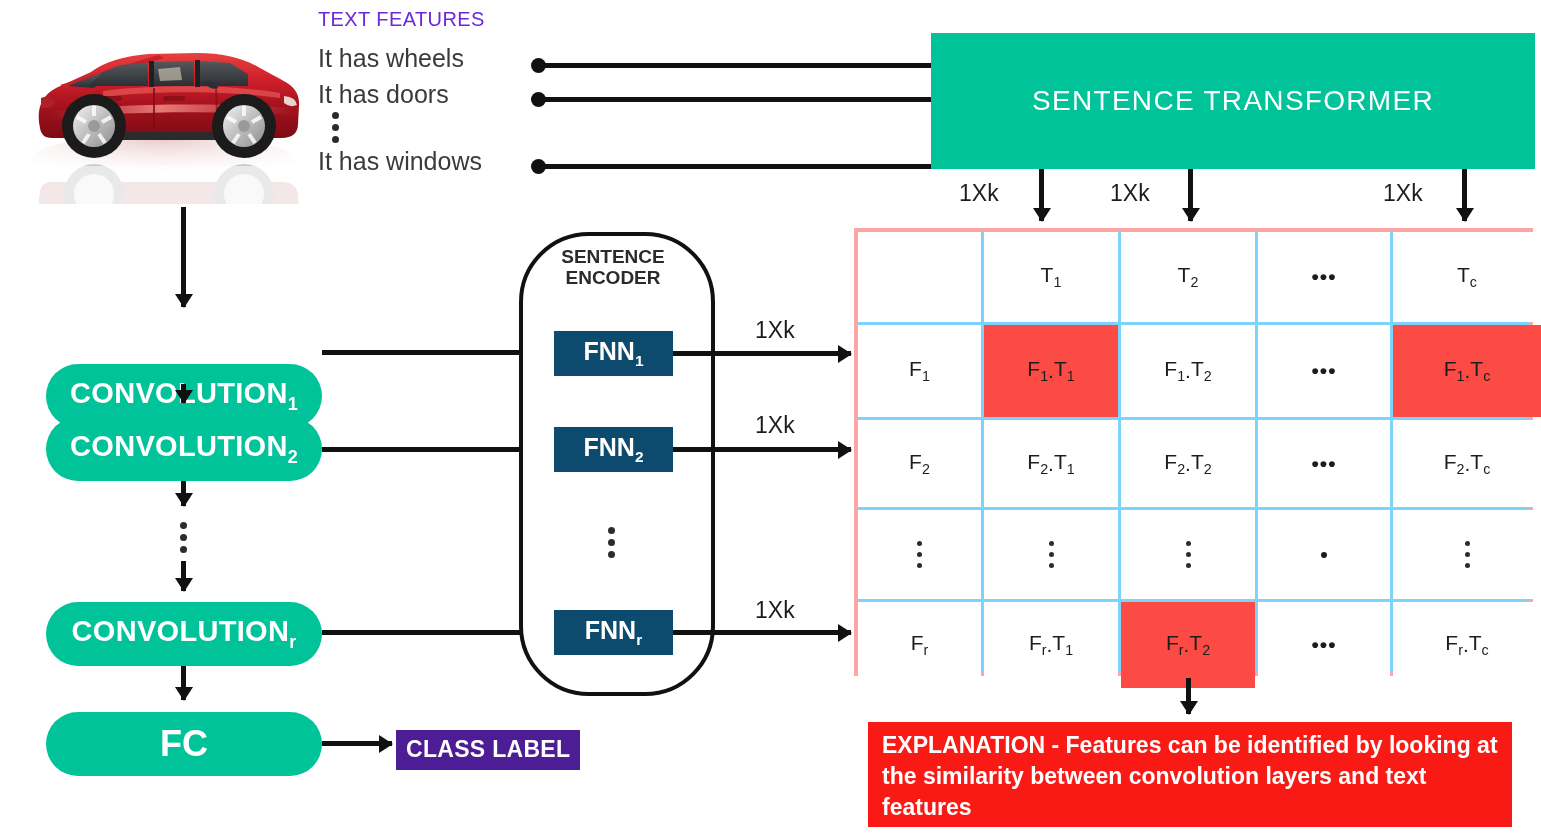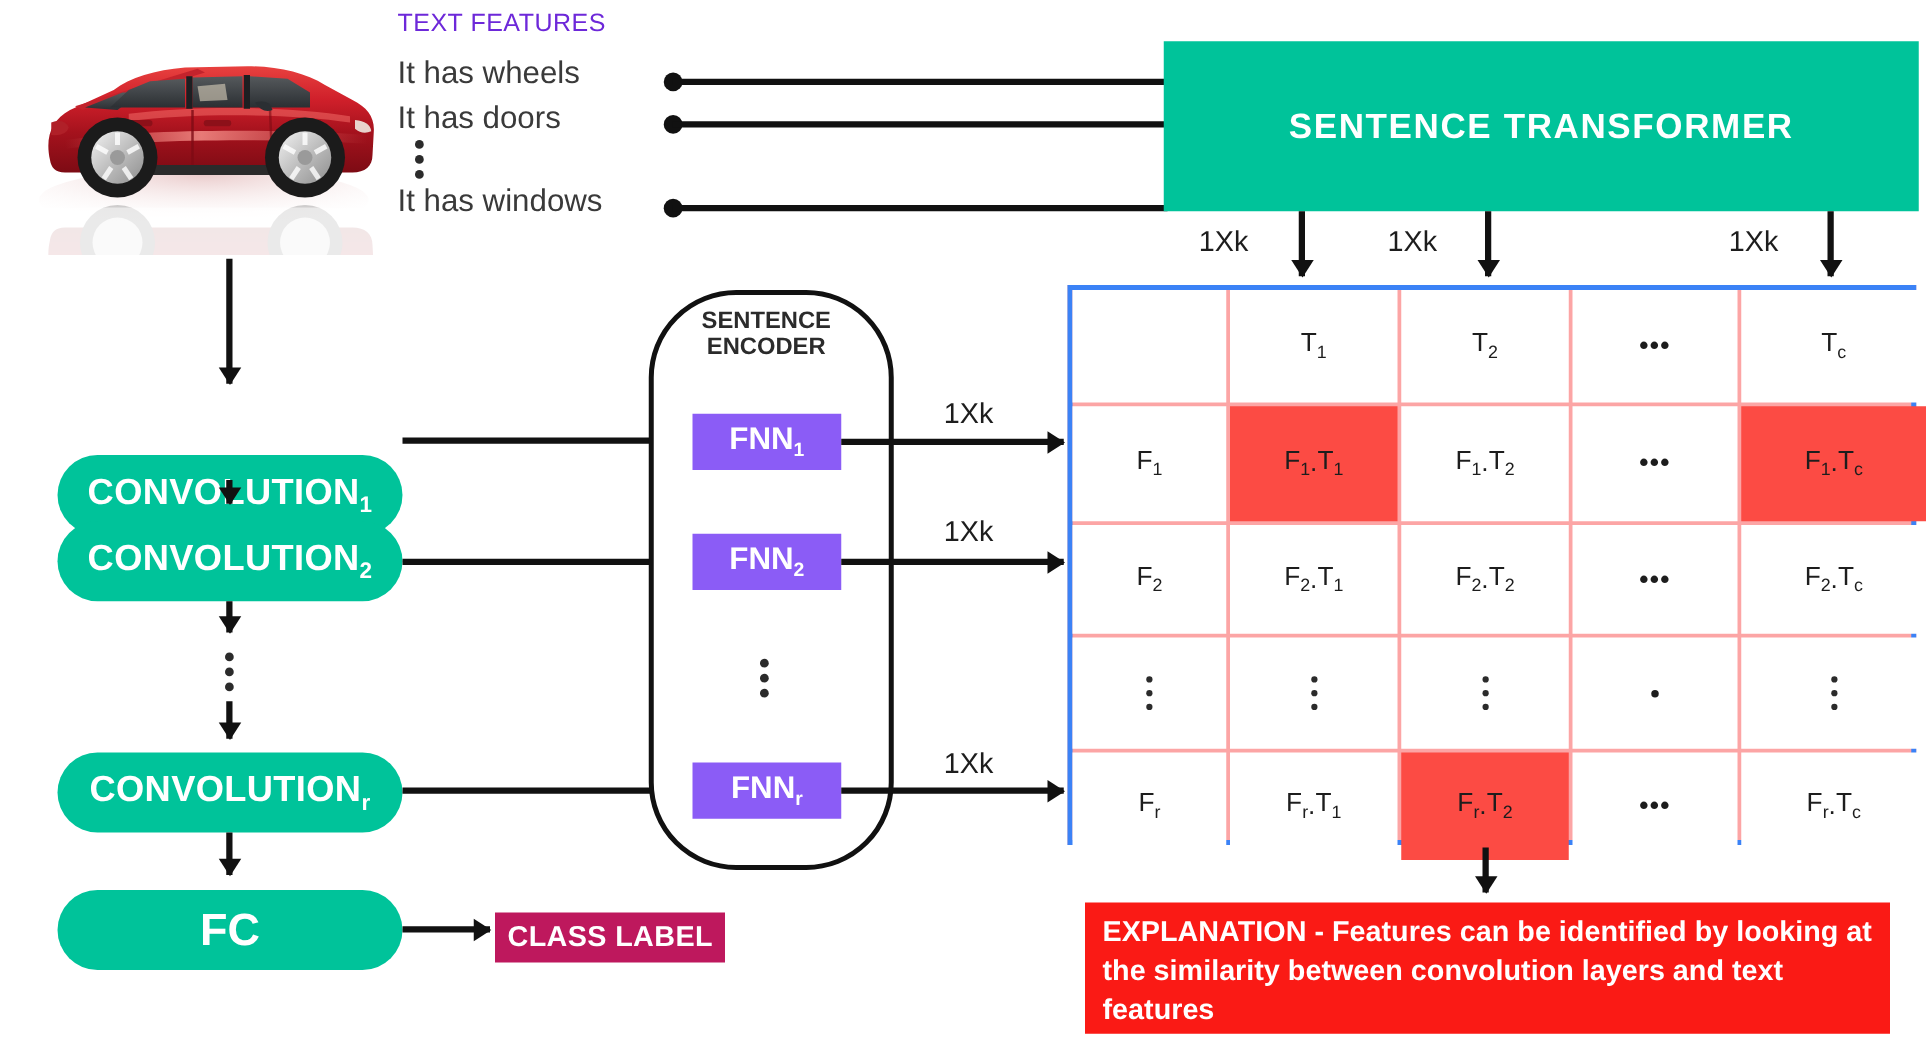--- a/index.html
+++ b/index.html
@@ -32,21 +32,21 @@
   
   .conn-line{height:5px;background:#111;}
   .conn-dot{width:15px;height:15px;border-radius:50%;background:#111;}
 
   
   #sentence-transformer{
     left:931px;top:33px;width:604px;height:136px;background:#00C39A;
     display:flex;align-items:center;justify-content:center;
   }
   #sentence-transformer-label{
-    color:#fff;font-size:28px;font-weight:bold;letter-spacing:1.3px;
+    color:#fff;font-size:28px;font-weight:normal;letter-spacing:1.3px;
   }
 
   
   .v-arrow{width:5px;background:#111;}
   .v-arrow:after{
     content:"";position:absolute;left:50%;bottom:-1px;transform:translateX(-50%);
     border-left:9px solid transparent;border-right:9px solid transparent;
     border-top:14px solid #111;
   }
   .h-arrow{height:5px;background:#111;}
@@ -66,51 +66,51 @@
   .pill-label sub{font-size:.62em;font-weight:bold;}
   #conv-1{left:46px;top:320px;width:276px;height:64px;margin-top:44px;}
   #conv-2{left:46px;top:417px;width:276px;height:64px;}
   #conv-r{left:46px;top:602px;width:276px;height:64px;}
   #fc-block{left:46px;top:712px;width:276px;height:64px;}
   #fc-label{font-size:36px;}
   #conv-vdots{left:180px;top:522px;}
 
   
   #class-label{
-    left:396px;top:730px;background:#be185d;color:#fff;font-weight:bold;
+    left:396px;top:730px;background:#4c1d95;color:#fff;font-weight:bold;
     font-size:23px;padding:6px 10px 7px 10px;letter-spacing:.3px;text-align:right;
   }
 
   
   #feature-encoder{
     left:519px;top:232px;width:188px;height:456px;
     border:4px solid #111;border-radius:70px;background:#fff;
   }
   #feature-encoder-title{
     left:519px;top:246px;width:188px;text-align:center;
     font-size:19px;font-weight:bold;color:#2b2b2b;line-height:1.12;
   }
   .fnn{
-    background:#8b5cf6;color:#fff;font-weight:bold;font-size:25px;
+    background:#0c4a6e;color:#fff;font-weight:bold;font-size:25px;
     display:flex;align-items:center;justify-content:center;
   }
   .fnn sub{font-size:.62em;}
   #fnn-1{left:554px;top:331px;width:119px;height:45px;}
   #fnn-2{left:554px;top:427px;width:119px;height:45px;}
   #fnn-r{left:554px;top:610px;width:119px;height:45px;}
   #fnn-vdots{left:608px;top:527px;}
 
   
   #similarity-matrix{
     left:854px;top:228px;width:679px;height:448px;
-    border:4px solid #3b82f6;box-sizing:border-box;
+    border:4px solid #fca5a5;box-sizing:border-box;
     display:grid;
     grid-template-columns:123px 134px 134px 132px 148px;
     grid-template-rows:90px 92px 87px 89px 86px;
-    background:#fca5a5;gap:3px;padding:0;
+    background:#7dd3fc;gap:3px;padding:0;
   }
   #similarity-matrix .cell{
     background:#fff;display:flex;align-items:center;justify-content:center;
     font-size:21px;color:#1d1d1d;
   }
   #similarity-matrix .cell.hl{background:#FC4B44;}
   #similarity-matrix .cell sub{font-size:.68em;}
   .hdots{letter-spacing:1px;font-size:21px;font-weight:bold;}
   .cell .vdots i{width:5px;height:5px;}
   .cell .vdots{gap:6px;}

